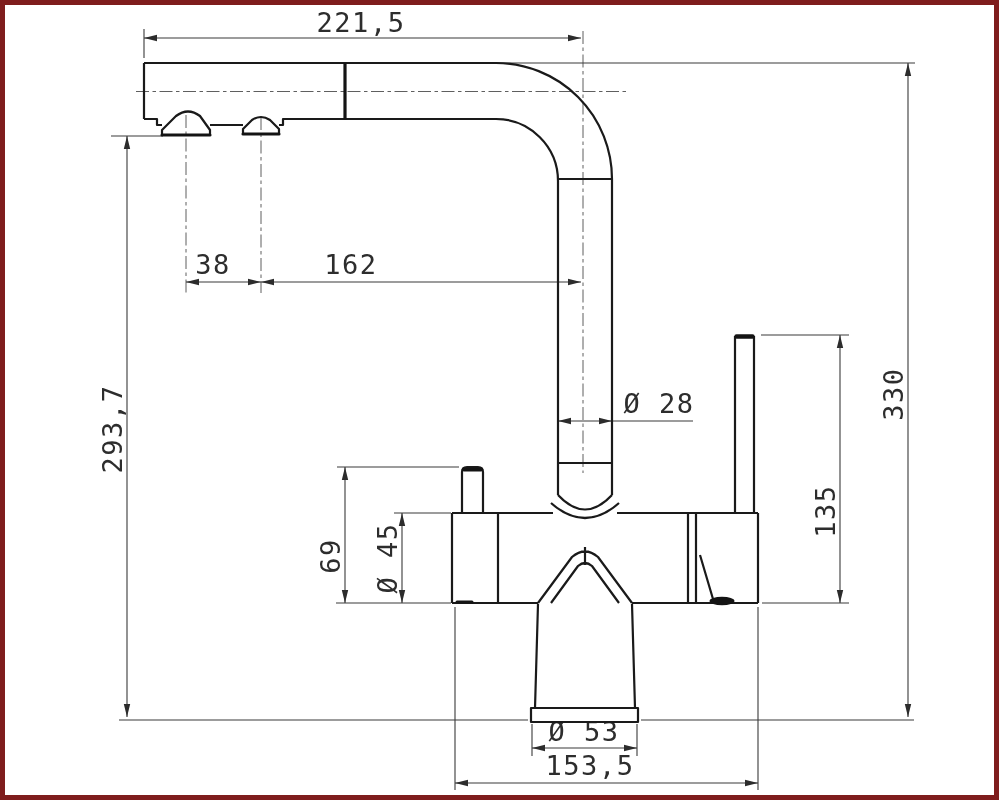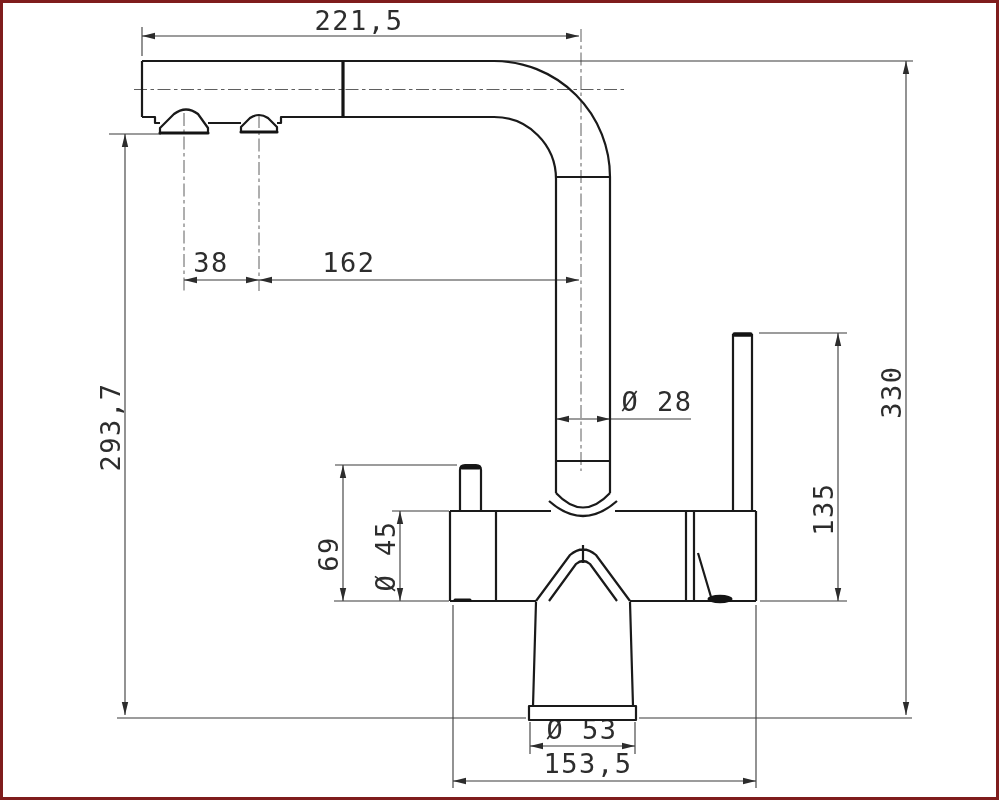--- a/index.html
+++ b/index.html
@@ -1,19 +1,19 @@
 <!DOCTYPE html>
 <html><head>
 <meta charset="utf-8">
 <style>
   html,body{margin:0;padding:0;background:#ffffff;}
   .stage{
     position:relative;width:999px;height:800px;background:#ffffff;
     font-family:"DejaVu Sans Mono", monospace;
-    box-sizing:border-box;border:3px solid #7f1d1d;
+    box-sizing:border-box;border:5px solid #7f1d1d;
   }
   svg{display:block;width:999px;height:800px;}
   .cl path{stroke:#5f5f5f;stroke-width:1;fill:none;stroke-dasharray:13 3.5 3.5 3.5;}
   .outline path{stroke:#1a1a1a;stroke-width:2.2;fill:none;stroke-linejoin:round;}
   .outline path.filled{fill:#ffffff;}
   .thick path{stroke:#141414;fill:none;stroke-linecap:round;}
   .dim .dl{stroke:#3b3b3b;stroke-width:1.1;fill:none;}
   .dim .ar{fill:#2c2c2c;stroke:none;}
   .dim text{font-family:"DejaVu Sans Mono", monospace;font-size:27px;fill:#2d2d2d;
             letter-spacing:1.5px;text-anchor:middle;}

